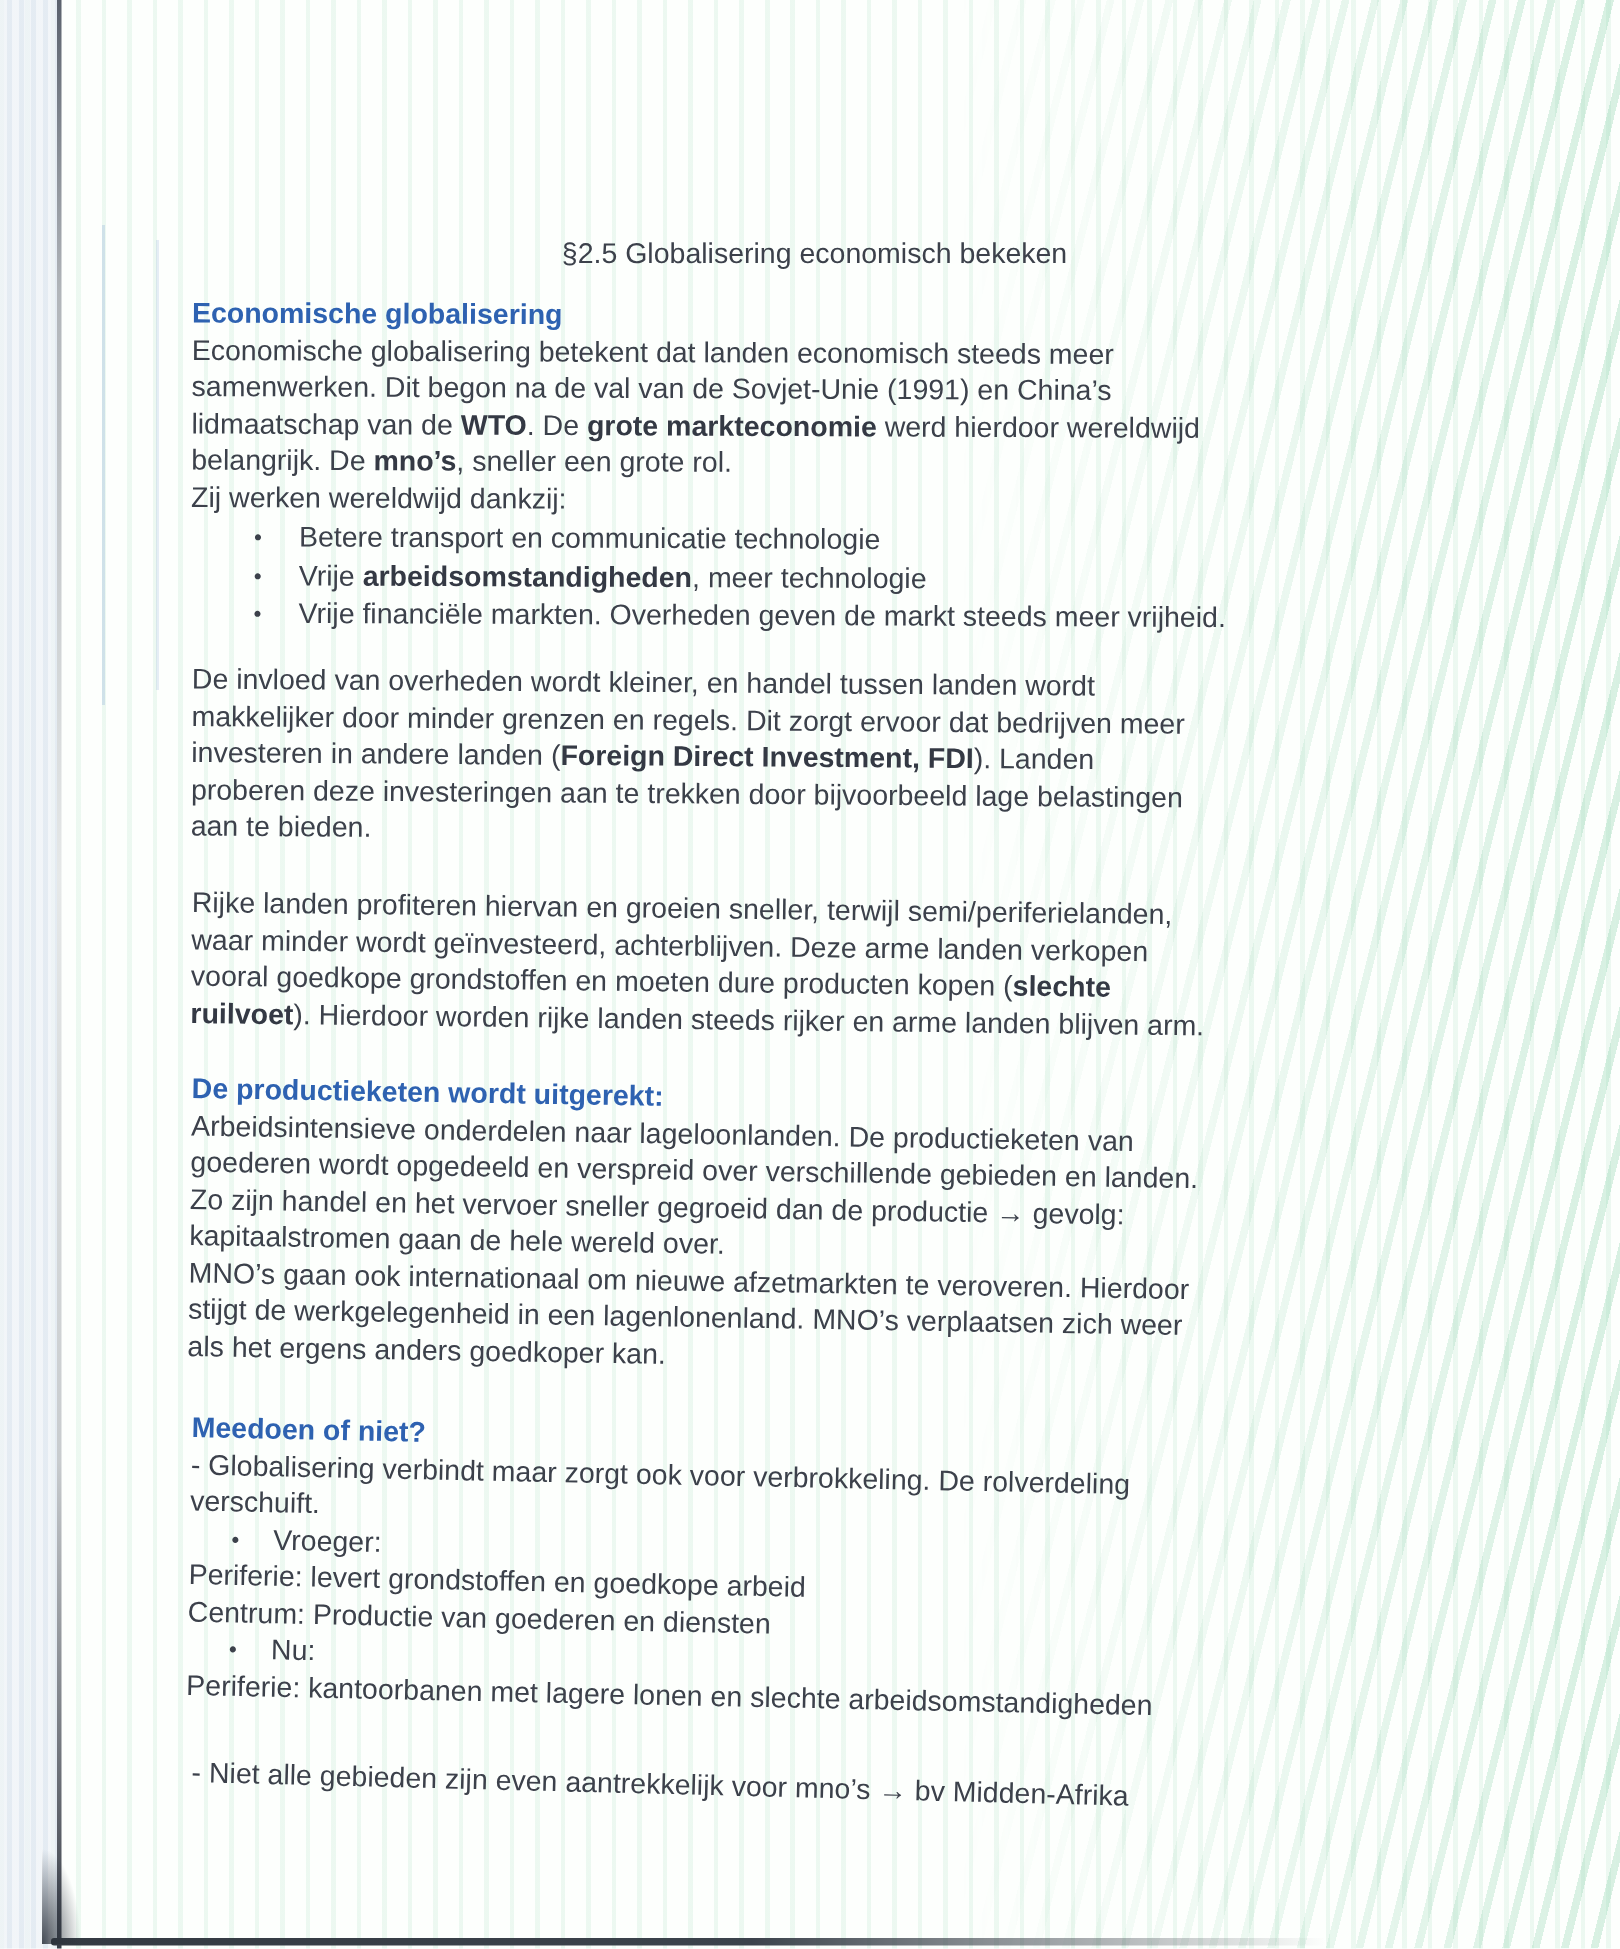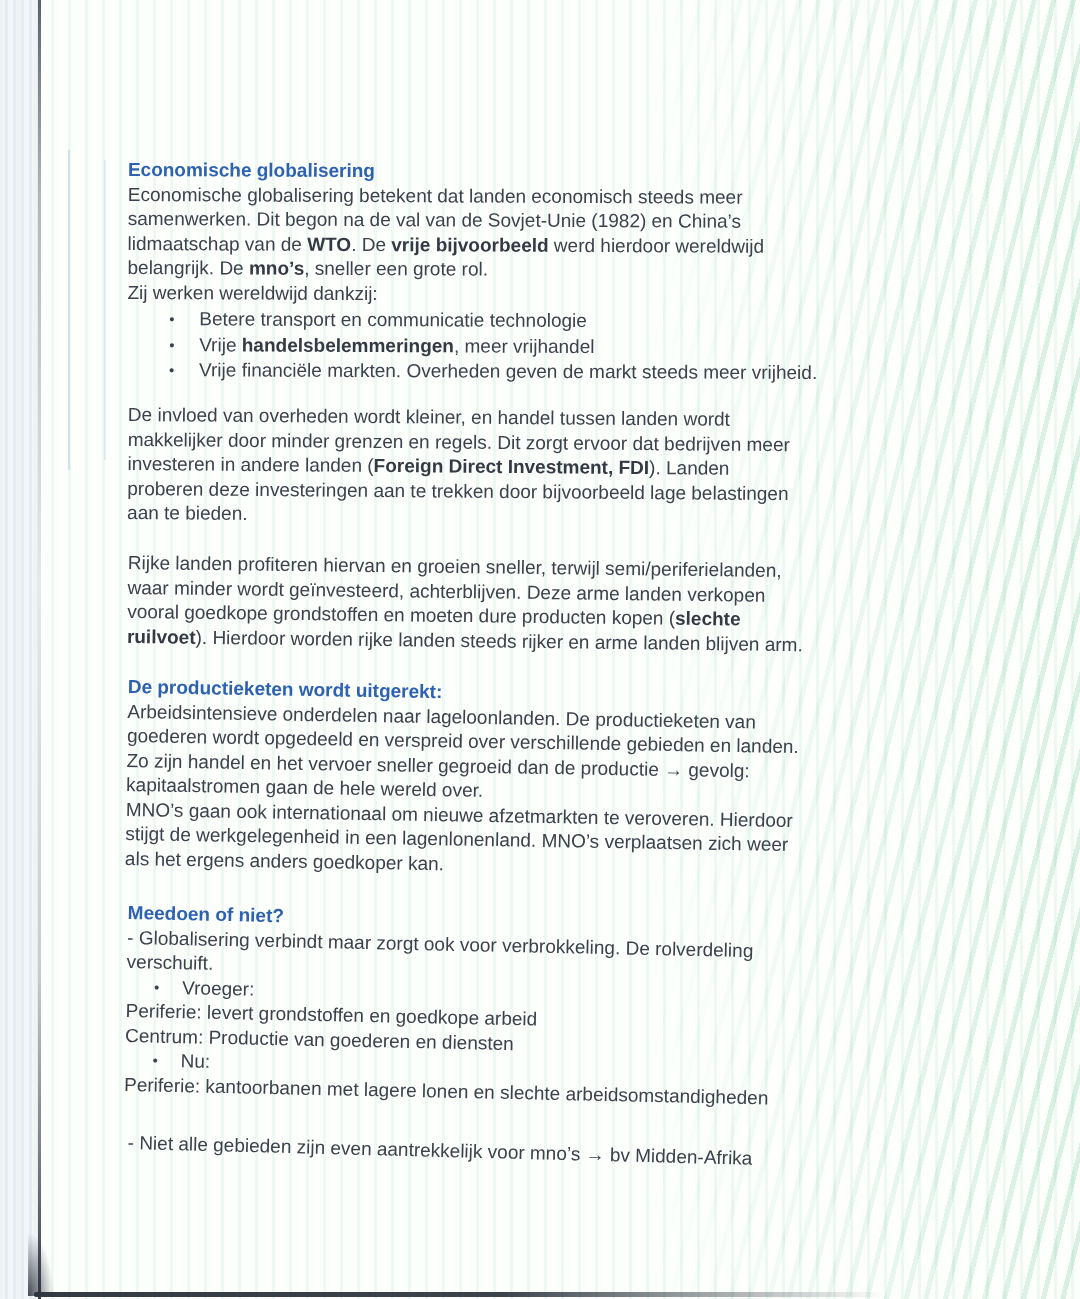--- a/index.html
+++ b/index.html
@@ -93,31 +93,32 @@
   <div class="left-strip"></div>
   <div class="left-line"></div>
   <div class="margin-line m1"></div>
   <div class="margin-line m2"></div>
   <div class="bottom-line"></div>
   <div class="corner-blot"></div>
 </div>
 
 <div class="content">
 
+  <p class="doc-title t0">§2.5 Globalisering economisch bekeken</p>
 
   <div class="sec t1">
     <p class="h">Economische globalisering</p>
     <p><span>Economische globalisering betekent dat landen economisch steeds meer
-samenwerken. Dit begon na de val van de Sovjet-Unie (1982) en China’s
-lidmaatschap van de </span><span class="b">WTO</span><span>. De </span><span class="b">vrije bijvoorbeeld</span><span> werd hierdoor wereldwijd
+samenwerken. Dit begon na de val van de Sovjet-Unie (1991) en China’s
+lidmaatschap van de </span><span class="b">WTO</span><span>. De </span><span class="b">grote markteconomie</span><span> werd hierdoor wereldwijd
 belangrijk. De </span><span class="b">mno’s</span><span>, sneller een grote rol.</span></p>
     <p>Zij werken wereldwijd dankzij:</p>
     <ul class="bullets">
       <li><span>Betere transport en communicatie technologie</span></li>
-      <li><span>Vrije </span><span class="b">handelsbelemmeringen</span><span>, meer vrijhandel</span></li>
+      <li><span>Vrije </span><span class="b">arbeidsomstandigheden</span><span>, meer technologie</span></li>
       <li><span>Vrije financiële markten. Overheden geven de markt steeds meer vrijheid.</span></li>
     </ul>
   </div>
 
   <p class="t2 mt20"><span>De invloed van overheden wordt kleiner, en handel tussen landen wordt
 makkelijker door minder grenzen en regels. Dit zorgt ervoor dat bedrijven meer
 investeren in andere landen (</span><span class="b">Foreign Direct Investment, FDI</span><span>). Landen
 proberen deze investeringen aan te trekken door bijvoorbeeld lage belastingen
 aan te bieden.</span></p>
 

